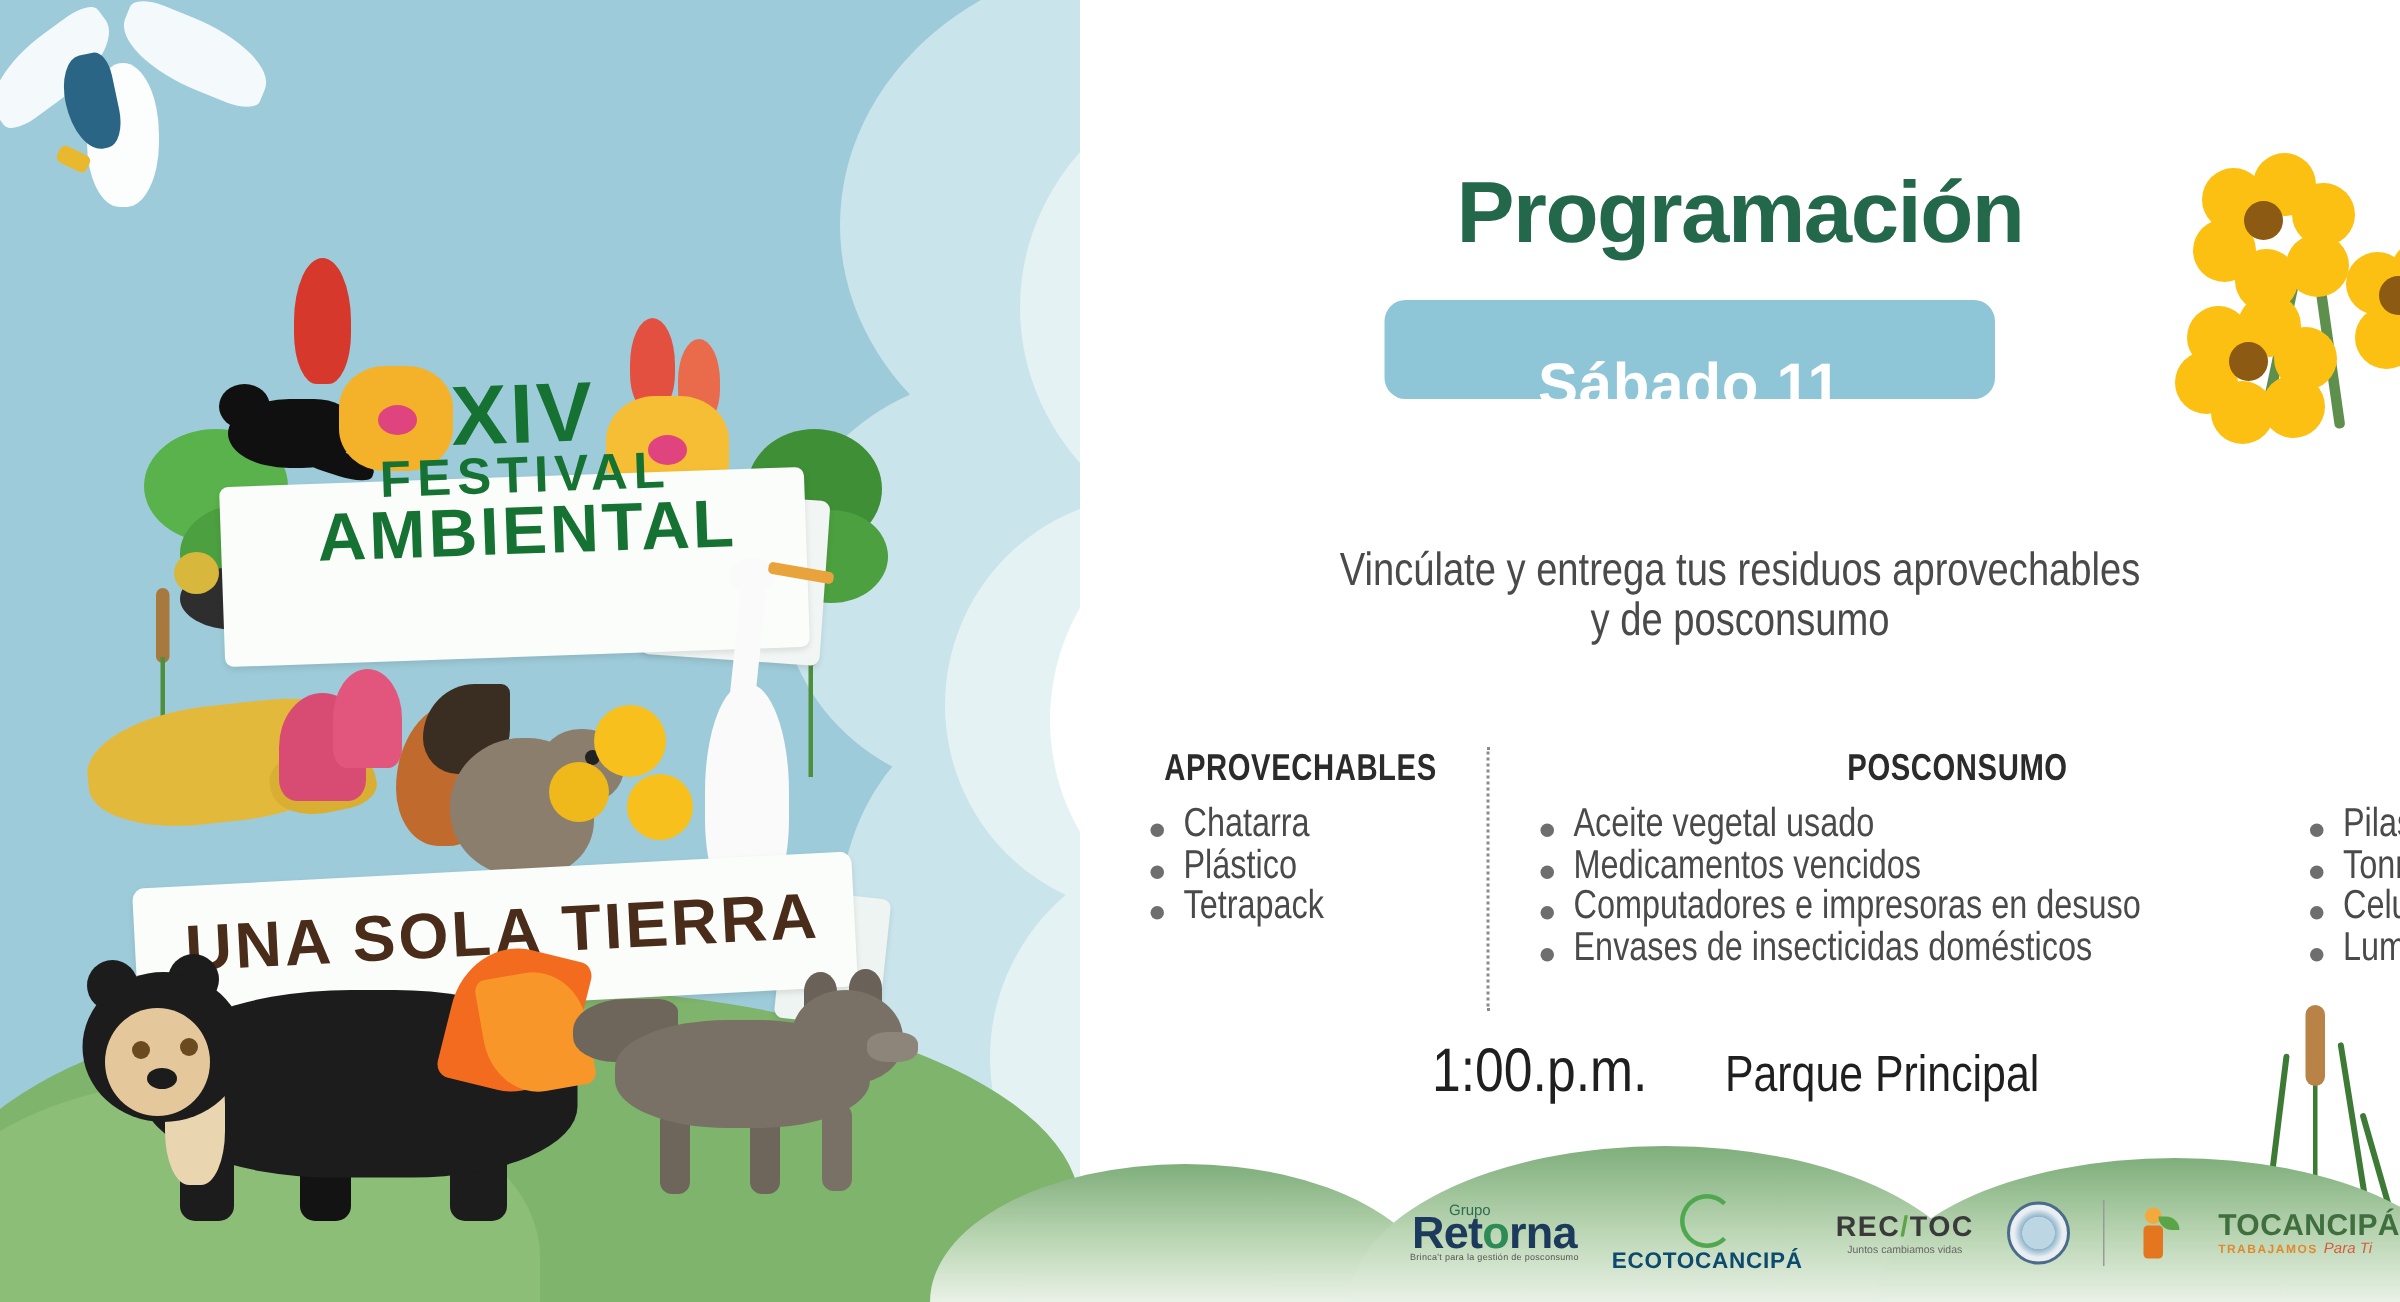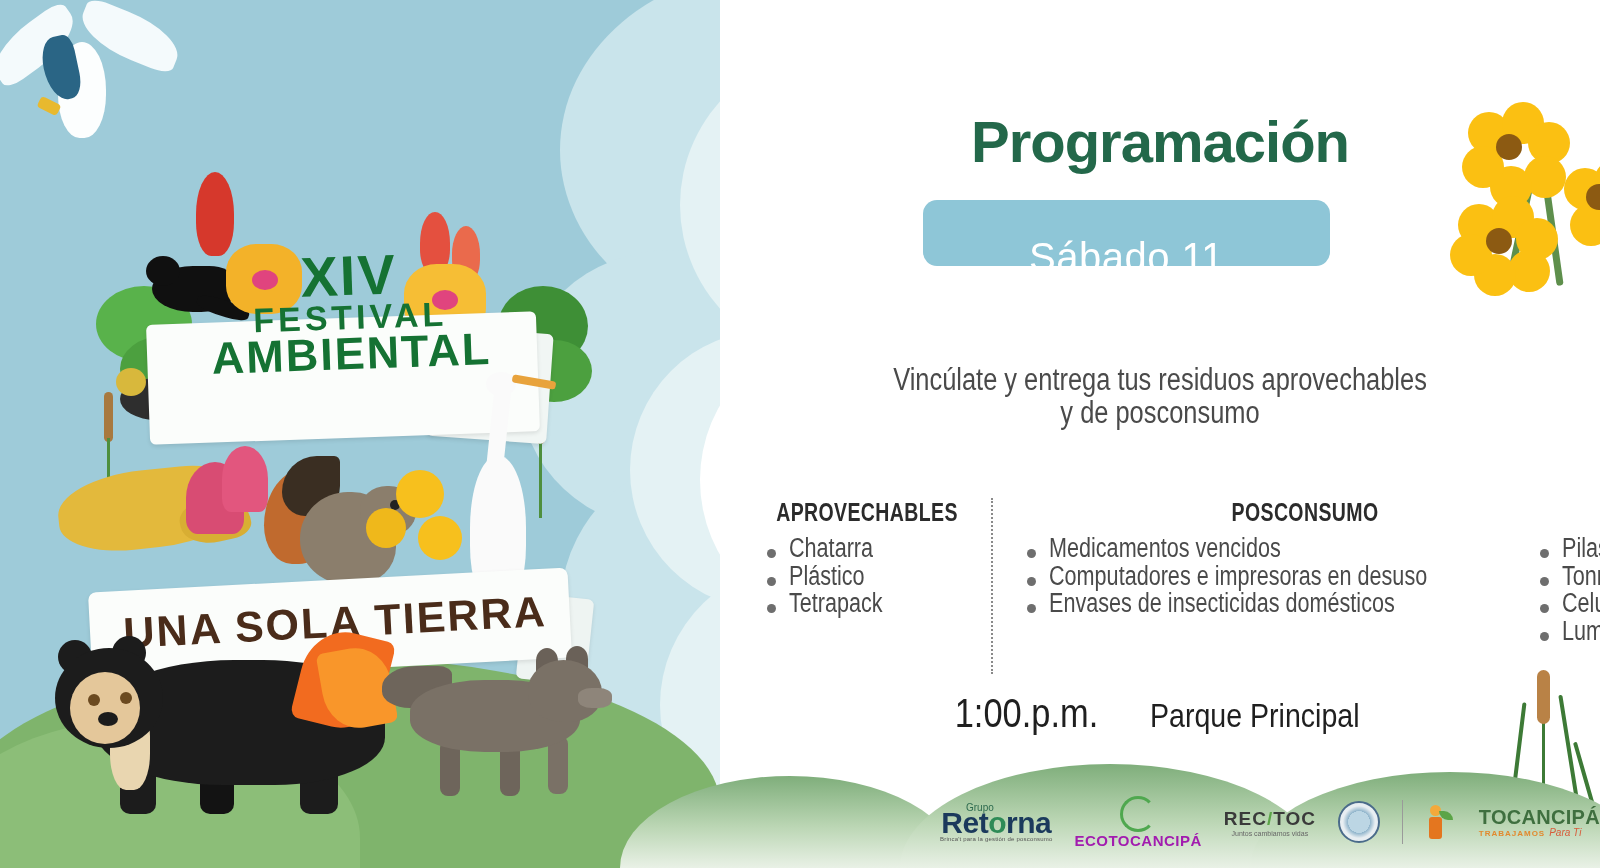--- a/index.html
+++ b/index.html
@@ -17,21 +17,21 @@
   
   .ground{position:absolute;left:-40px;bottom:0;width:760px;height:210px;background:#7FB46C;border-radius:50% 50% 0 0 / 70% 70% 0 0;}
   .ground2{position:absolute;left:-60px;bottom:0;width:420px;height:150px;background:#8CBE78;border-radius:50% 50% 0 0 / 80% 80% 0 0;}
 
   
   .right{position:absolute;left:720px;top:0;width:880px;height:868px;}
   .prog{position:absolute;top:108px;left:0;width:880px;text-align:center;
         font-size:58px;font-weight:bold;color:#23684A;letter-spacing:-1px;}
   .badge{position:absolute;top:200px;left:203px;width:407px;height:66px;border-radius:14px;
          background:#8EC6D7;display:flex;align-items:center;justify-content:center;}
-  .badge span{color:#fff;font-size:40px;font-weight:normal;letter-spacing:.5px;margin-top:48px;}
+  .badge span{color:#fff;font-size:40px;font-weight:bold;letter-spacing:.5px;margin-top:48px;}
   .reciclaton{position:absolute;top:288px;left:0;width:880px;text-align:center;
         font-size:58px;font-weight:bold;color:#E25434;letter-spacing:1px;}
   .subtitle{position:absolute;top:364px;left:20px;width:840px;text-align:center;
         font-size:31px;color:#4A4A4A;line-height:1.05;
         font-family:"Liberation Sans Narrow","Liberation Sans",sans-serif;
         transform:scaleX(.82);transform-origin:center top;}
 
   
   .lists{position:absolute;top:498px;left:13px;width:880px;height:180px;}
   .colhead{font-size:25px;letter-spacing:.5px;color:#2B2B2B;text-align:center;
@@ -65,21 +65,21 @@
   .logos{position:absolute;left:940px;bottom:8px;width:660px;height:76px;
         display:flex;align-items:center;gap:18px;justify-content:space-between;}
   .logo{display:flex;flex-direction:column;align-items:center;justify-content:center;}
 
   .lg-retorna .main{font-size:30px;font-weight:bold;color:#1B3A5C;line-height:.9;letter-spacing:-.5px;}
   .lg-retorna .sup{font-size:10px;color:#2E6B4F;align-self:flex-start;margin-left:26px;margin-bottom:-4px;}
   .lg-retorna .sub{font-size:6px;color:#555;letter-spacing:.2px;}
   .lg-retorna .o{color:#2E8B57;position:relative;}
 
   .lg-eco .mark{width:30px;height:30px;border-radius:50%;border:3px solid #4FA84F;border-right-color:transparent;}
-  .lg-eco .txt{font-size:15px;font-weight:bold;color:#a21caf;letter-spacing:.5px;}
+  .lg-eco .txt{font-size:15px;font-weight:bold;color:#0c4a6e;letter-spacing:.5px;}
   .lg-rectoc .txt{font-size:19px;font-weight:bold;color:#3A3A3A;letter-spacing:1px;}
   .lg-rectoc .txt em{font-style:normal;color:#5BA447;}
   .lg-rectoc .sub{font-size:7px;color:#666;}
   .seal{width:38px;height:38px;border-radius:50%;border:2px solid #4a6b8a;
         background:radial-gradient(circle,#bcd6e4 40%,#8fb4cb 41%,#e8eef2 60%);}
   .vr{width:1px;height:44px;background:#9a9a9a;}
   .lg-toc .txt{font-size:20px;font-weight:bold;color:#3F6F3F;letter-spacing:.3px;line-height:1;}
   .lg-toc .sub{font-size:8px;font-weight:bold;color:#E2892E;letter-spacing:1px;}
   .lg-toc .pt{font-size:10px;color:#D85C3A;font-style:italic;}
   .toc-fig{width:22px;height:34px;position:relative;}
@@ -374,20 +374,21 @@
             <li><span>Plástico</span></li>
             <li><span>Tetrapack</span></li>
           </ul>
         </div>
       </div>
 
       <div class="grpP">
         <div class="colhead">POSCONSUMO</div>
         <div class="cols">
           <ul class="items">
+            <li><span>Aceite vegetal usado</span></li>
             <li><span>Medicamentos vencidos</span></li>
             <li><span>Computadores e impresoras en desuso</span></li>
             <li><span>Envases de insecticidas domésticos</span></li>
           </ul>
           <ul class="items">
             <li><span>Pilas</span></li>
             <li><span>Tonner</span></li>
             <li><span>Celulares</span></li>
             <li><span>Luminarias</span></li>
           </ul>

